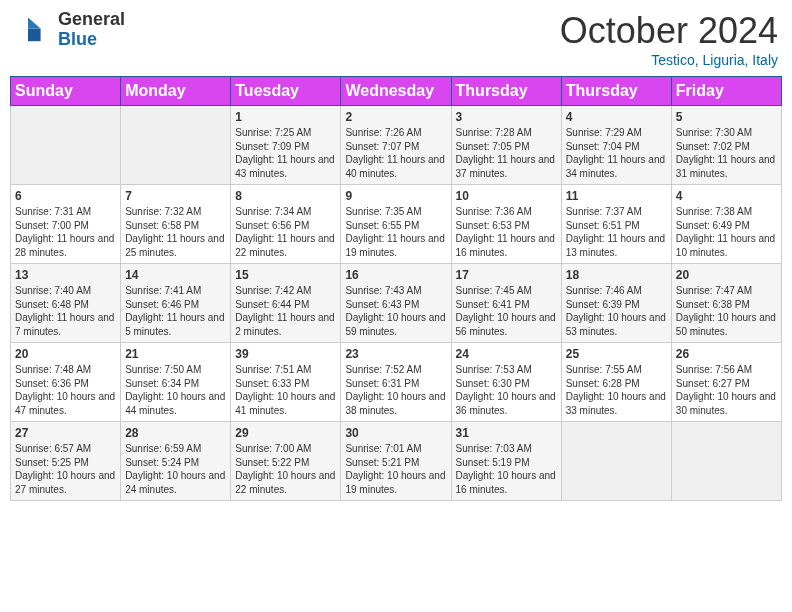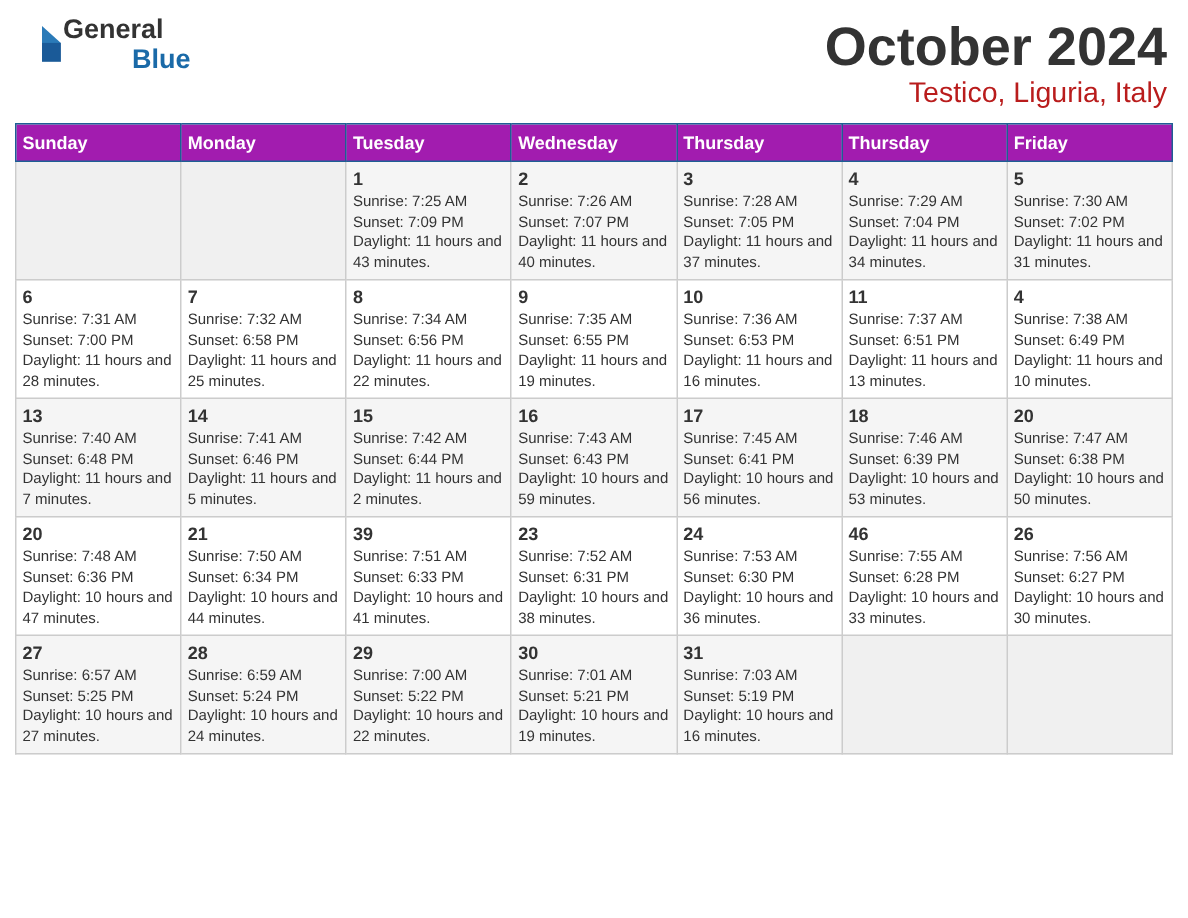--- a/index.html
+++ b/index.html
@@ -13,63 +13,62 @@
     .header {
       display: flex;
       justify-content: space-between;
       align-items: flex-start;
       margin-bottom: 8px;
       padding: 0 4px;
     }
     .logo {
       display: flex;
       align-items: center;
-      gap: 0;
+      gap: 16px;
     }
     .logo-text {
       display: flex;
       flex-direction: column;
       line-height: 1.1;
     }
     .logo-general {
       font-size: 18px;
       font-weight: bold;
       color: #333;
     }
     .logo-blue {
       font-size: 18px;
       font-weight: bold;
       color: #1a6aa8;
-      margin-left: 46px;
     }
     .logo-icon {
       width: 28px;
       height: 28px;
     }
     .title-block {
       text-align: right;
     }
     .month-title {
       font-size: 36px;
-      font-weight: bold;
+      font-weight: normal;
       color: #333;
     }
     .subtitle {
-      font-size: 19px;
-      color: #b91c1c;
+      font-size: 14px;
+      color: #0369a1;
     }
     table {
       width: 100%;
       border-collapse: collapse;
       table-layout: fixed;
     }
     thead tr th {
-      background: #a21caf;
+      background: #d946ef;
       color: #fff;
-      font-size: 12px;
+      font-size: 16px;
       font-weight: bold;
       padding: 5px 4px;
       text-align: left;
       border: 1px solid #1e5e94;
     }
     tbody tr td {
       vertical-align: top;
       padding: 4px 4px;
       border: 1px solid #ccc;
       font-size: 10.5px;
@@ -158,21 +157,21 @@
         <td><span class="day-num">17</span><span class="day-detail">Sunrise: 7:45 AM<br>Sunset: 6:41 PM<br>Daylight: 10 hours and 56 minutes.</span></td>
         <td><span class="day-num">18</span><span class="day-detail">Sunrise: 7:46 AM<br>Sunset: 6:39 PM<br>Daylight: 10 hours and 53 minutes.</span></td>
         <td><span class="day-num">20</span><span class="day-detail">Sunrise: 7:47 AM<br>Sunset: 6:38 PM<br>Daylight: 10 hours and 50 minutes.</span></td>
       </tr>
       <tr>
         <td><span class="day-num">20</span><span class="day-detail">Sunrise: 7:48 AM<br>Sunset: 6:36 PM<br>Daylight: 10 hours and 47 minutes.</span></td>
         <td><span class="day-num">21</span><span class="day-detail">Sunrise: 7:50 AM<br>Sunset: 6:34 PM<br>Daylight: 10 hours and 44 minutes.</span></td>
         <td><span class="day-num">39</span><span class="day-detail">Sunrise: 7:51 AM<br>Sunset: 6:33 PM<br>Daylight: 10 hours and 41 minutes.</span></td>
         <td><span class="day-num">23</span><span class="day-detail">Sunrise: 7:52 AM<br>Sunset: 6:31 PM<br>Daylight: 10 hours and 38 minutes.</span></td>
         <td><span class="day-num">24</span><span class="day-detail">Sunrise: 7:53 AM<br>Sunset: 6:30 PM<br>Daylight: 10 hours and 36 minutes.</span></td>
-        <td><span class="day-num">46</span><span class="day-detail">Sunrise: 7:55 AM<br>Sunset: 6:28 PM<br>Daylight: 10 hours and 33 minutes.</span></td>
+        <td><span class="day-num">25</span><span class="day-detail">Sunrise: 7:55 AM<br>Sunset: 6:28 PM<br>Daylight: 10 hours and 33 minutes.</span></td>
         <td><span class="day-num">26</span><span class="day-detail">Sunrise: 7:56 AM<br>Sunset: 6:27 PM<br>Daylight: 10 hours and 30 minutes.</span></td>
       </tr>
       <tr>
         <td><span class="day-num">27</span><span class="day-detail">Sunrise: 6:57 AM<br>Sunset: 5:25 PM<br>Daylight: 10 hours and 27 minutes.</span></td>
         <td><span class="day-num">28</span><span class="day-detail">Sunrise: 6:59 AM<br>Sunset: 5:24 PM<br>Daylight: 10 hours and 24 minutes.</span></td>
         <td><span class="day-num">29</span><span class="day-detail">Sunrise: 7:00 AM<br>Sunset: 5:22 PM<br>Daylight: 10 hours and 22 minutes.</span></td>
         <td><span class="day-num">30</span><span class="day-detail">Sunrise: 7:01 AM<br>Sunset: 5:21 PM<br>Daylight: 10 hours and 19 minutes.</span></td>
         <td><span class="day-num">31</span><span class="day-detail">Sunrise: 7:03 AM<br>Sunset: 5:19 PM<br>Daylight: 10 hours and 16 minutes.</span></td>
         <td class="empty-cell"></td>
         <td class="empty-cell"></td>

